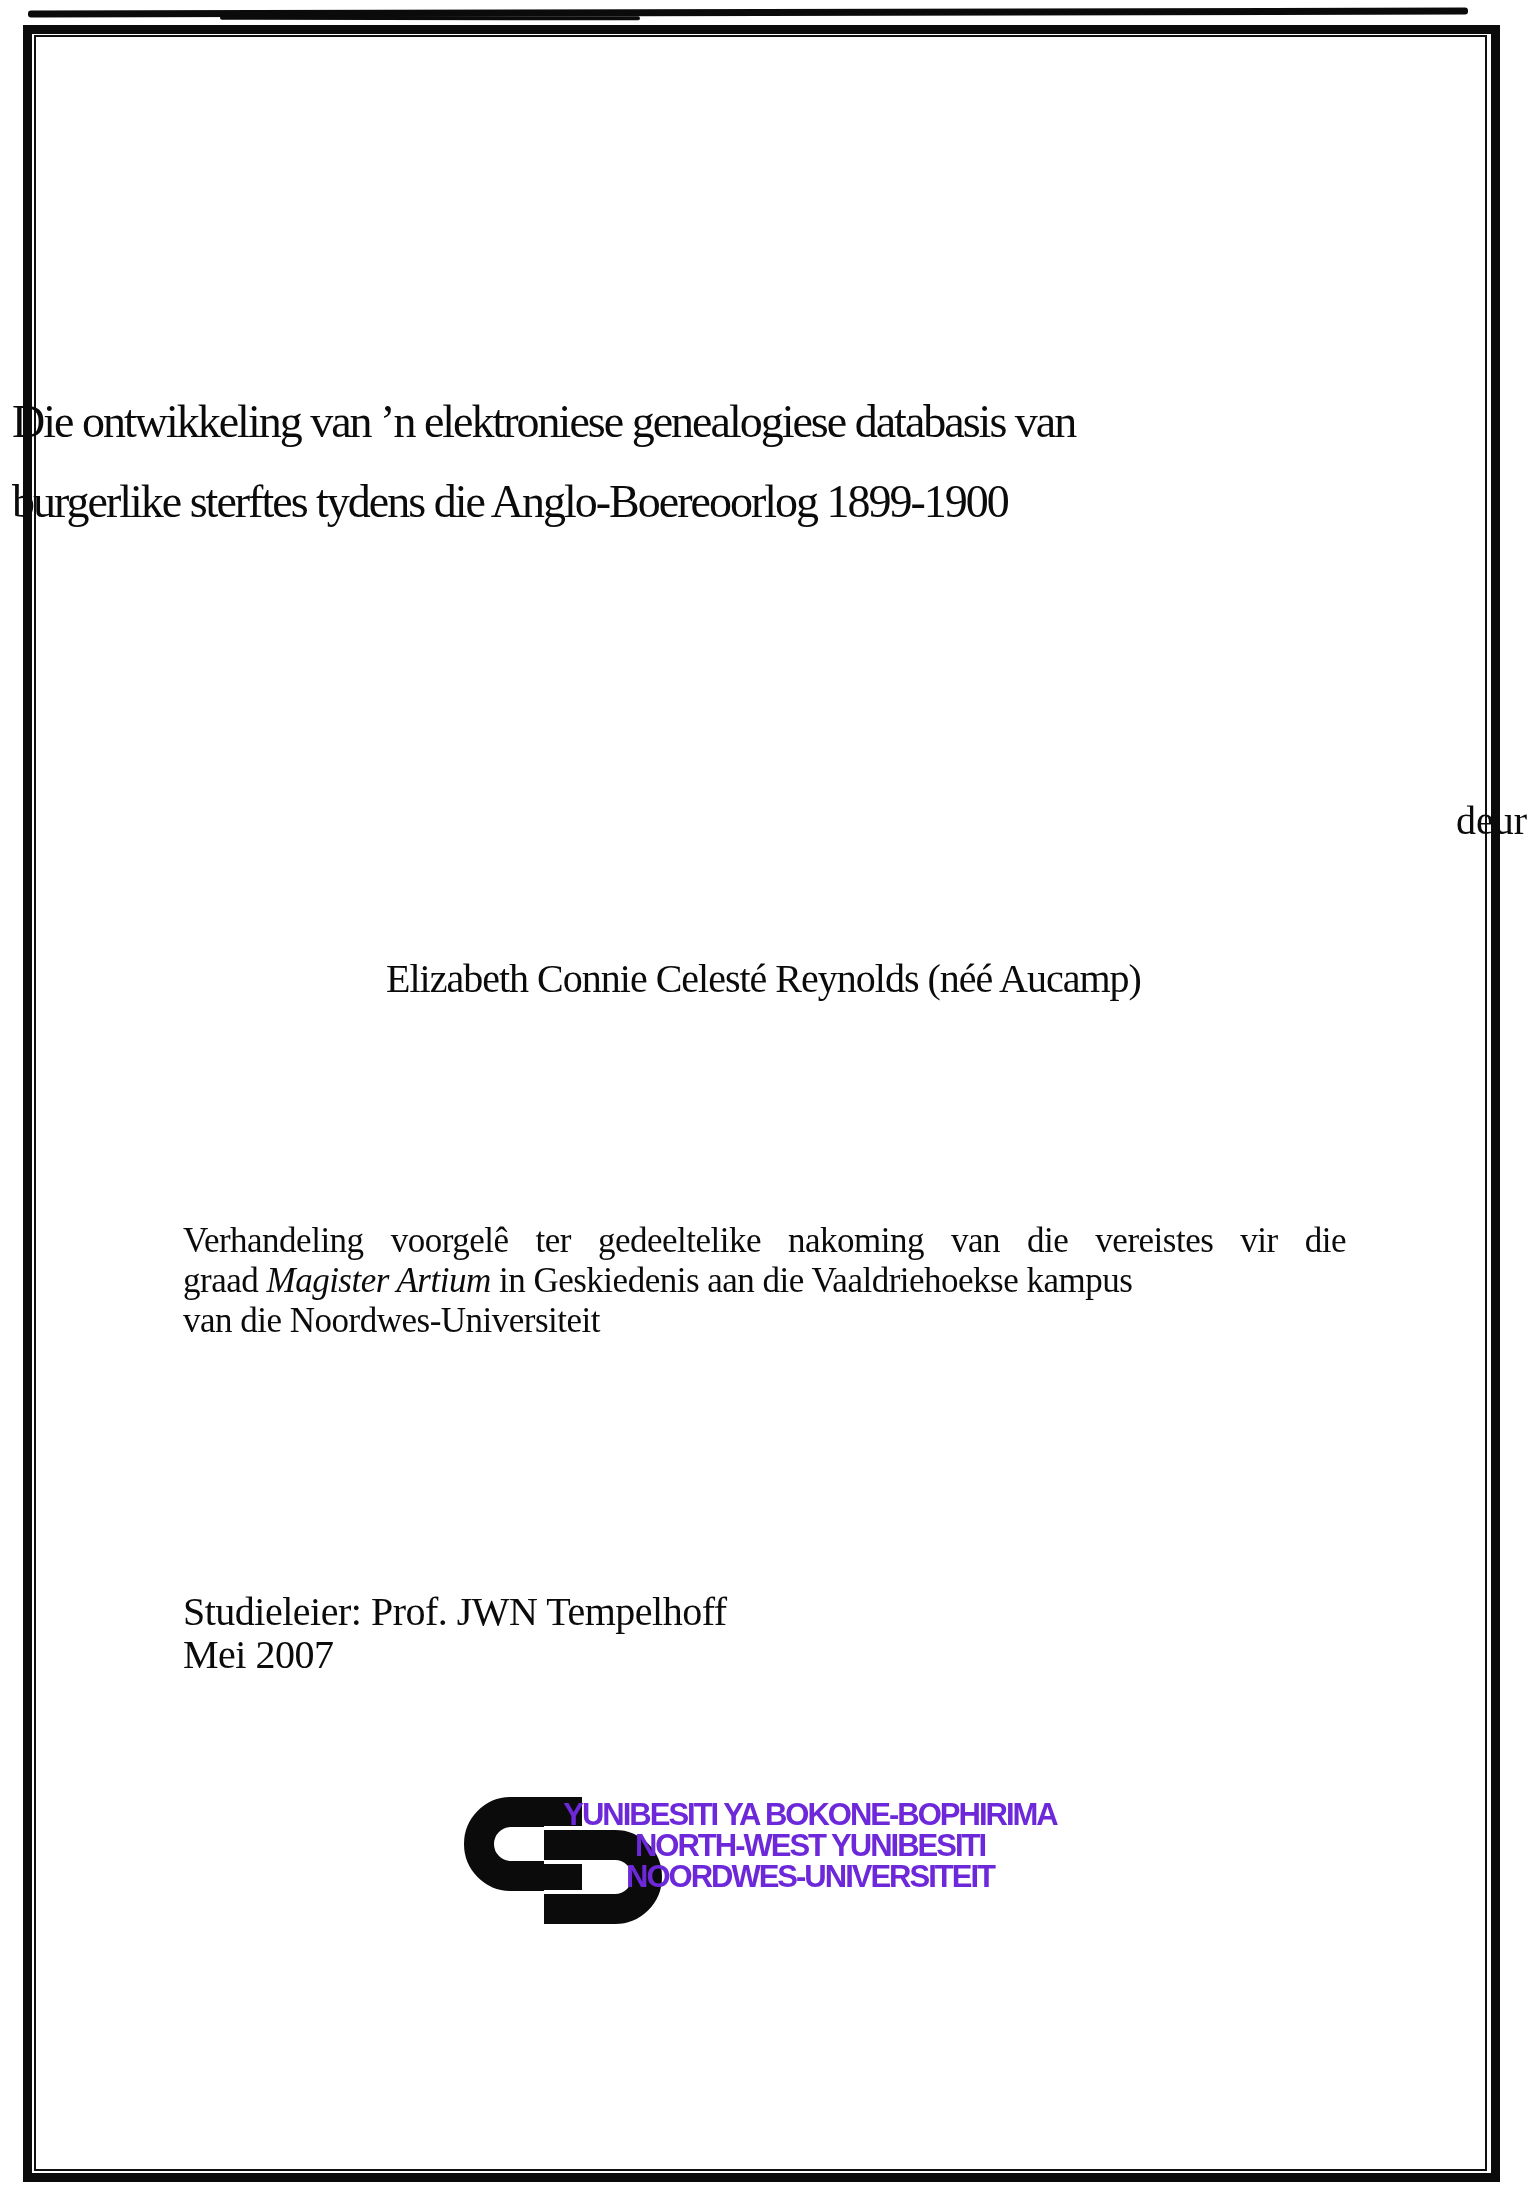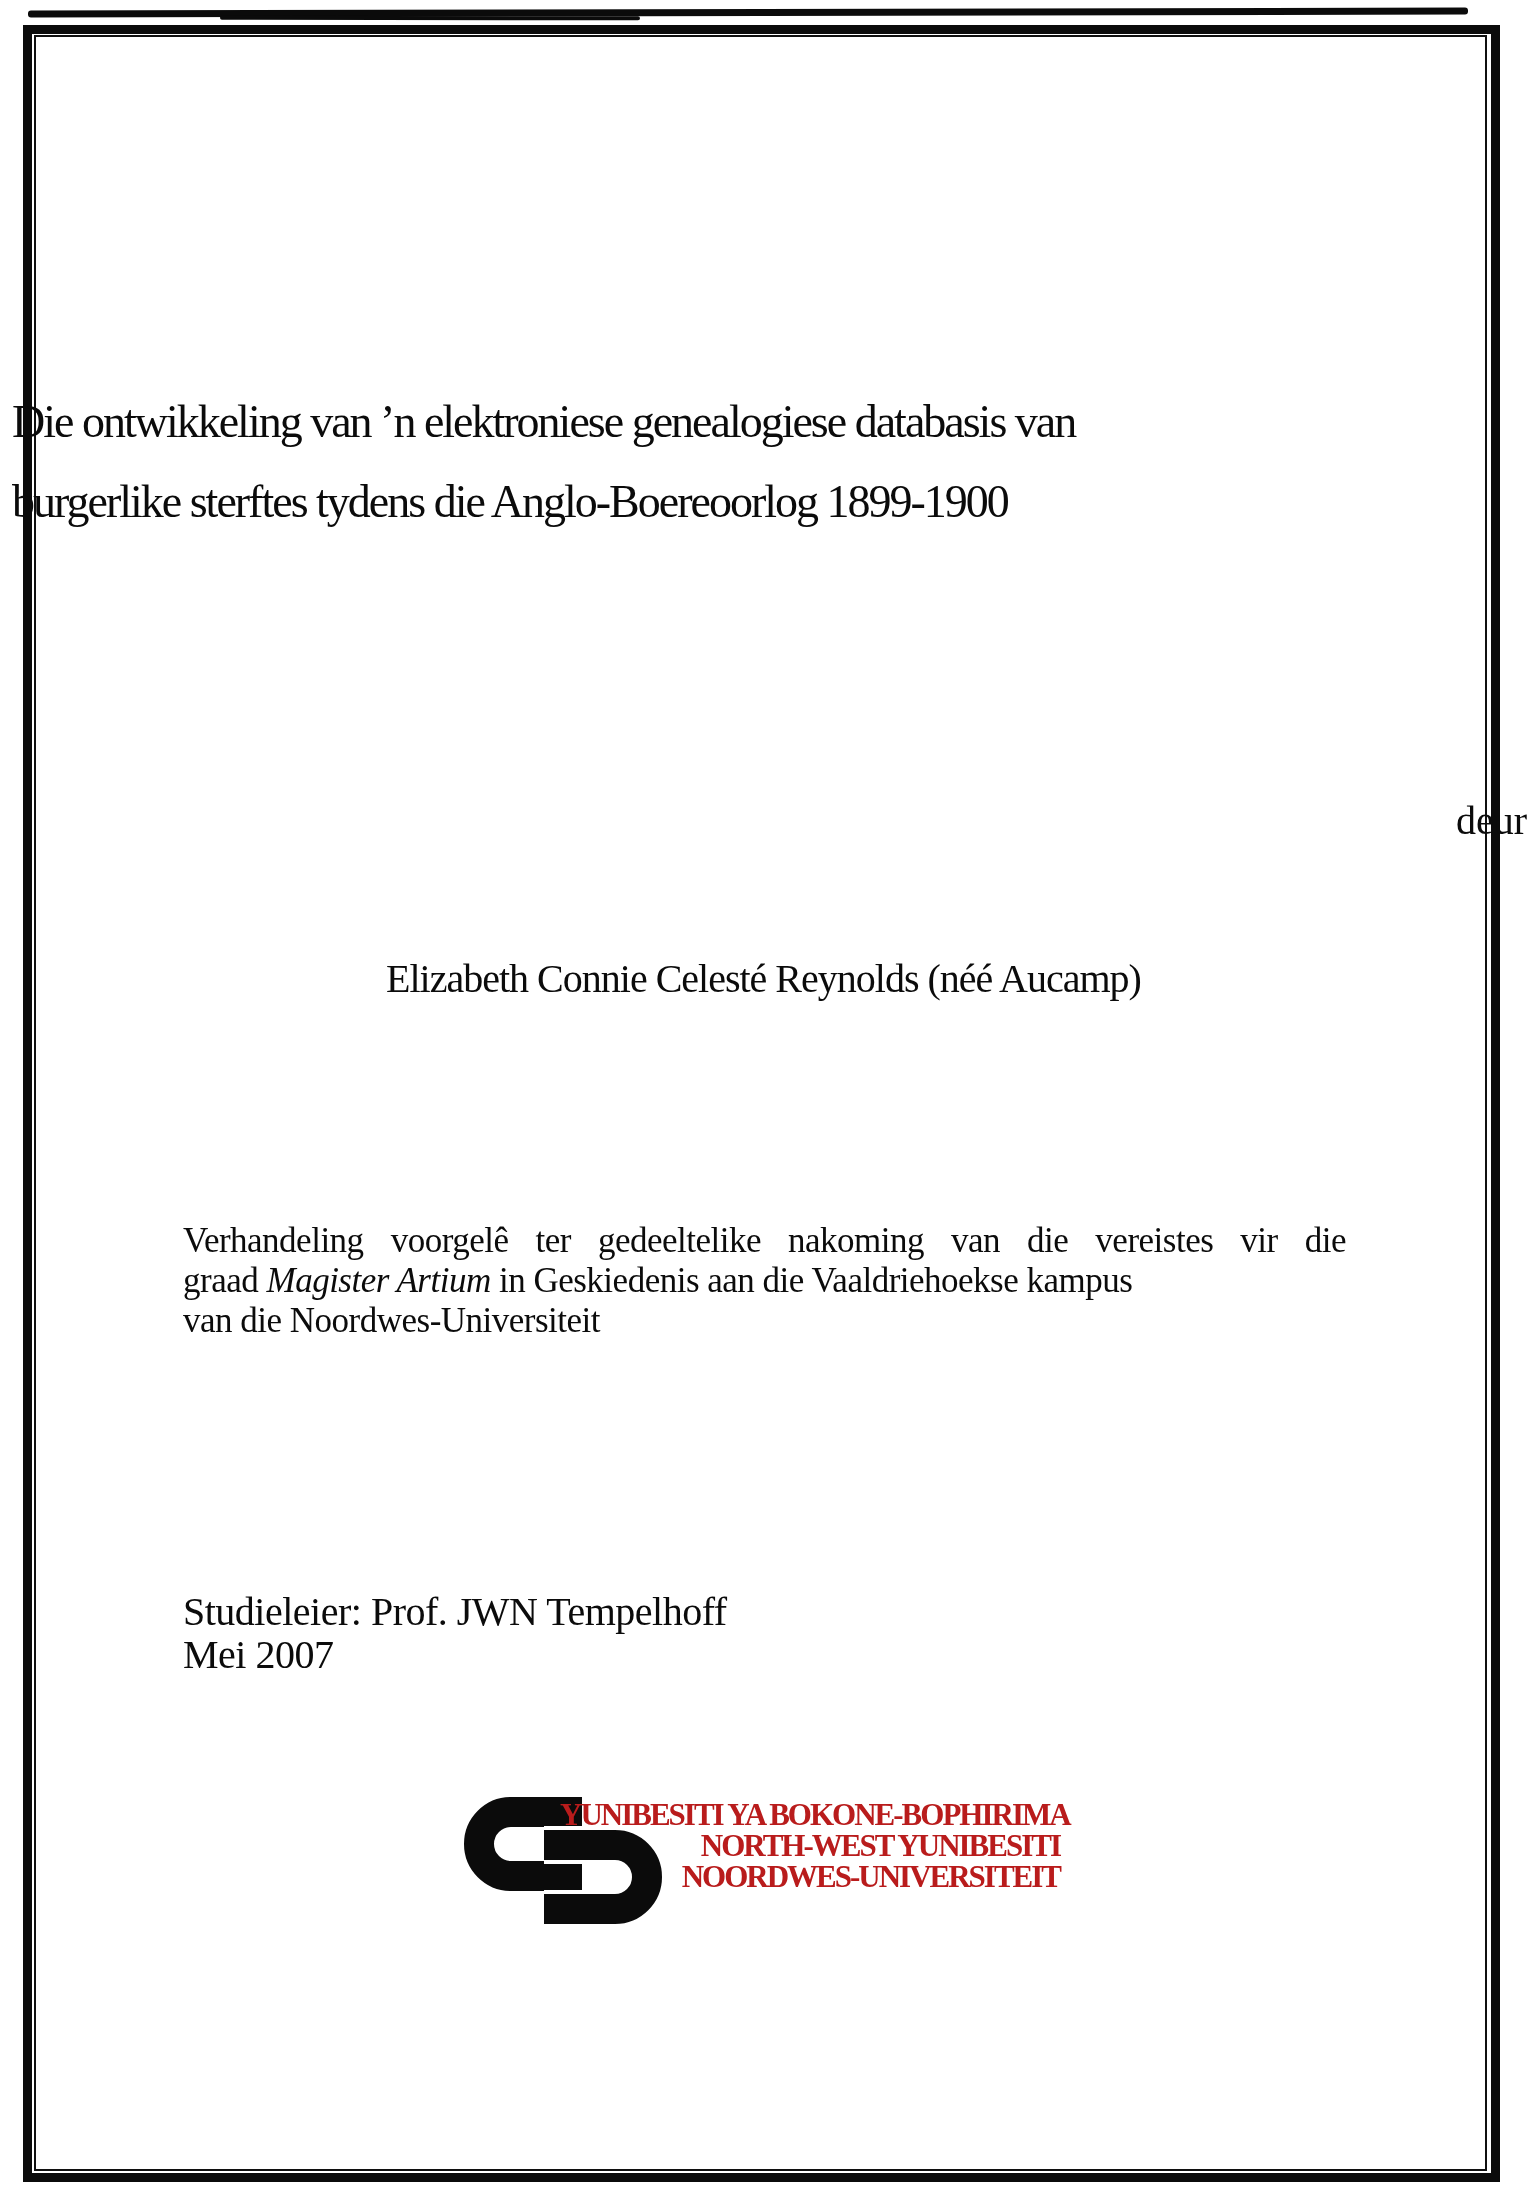--- a/index.html
+++ b/index.html
@@ -120,27 +120,27 @@
     left: 464px;
     top: 1797px;
     width: 198px;
     height: 127px;
   }
   .logo-text {
     position: absolute;
     left: 560px;
     top: 1799px;
     width: 500px;
-    text-align: right;
-    font-family: Liberation Serif, serif;
+    text-align: center;
+    font-family: Liberation Sans, sans-serif;
     font-weight: bold;
     font-size: 31px;
     letter-spacing: -2px;
     line-height: 31px;
-    color: #b91c1c;
+    color: #6d28d9;
     white-space: nowrap;
   }
   .logo-text .lline { display: block; }
 </style>
 </head>
 <body>
 
 <div class="page">
 
   <div class="scan-strip"></div>

